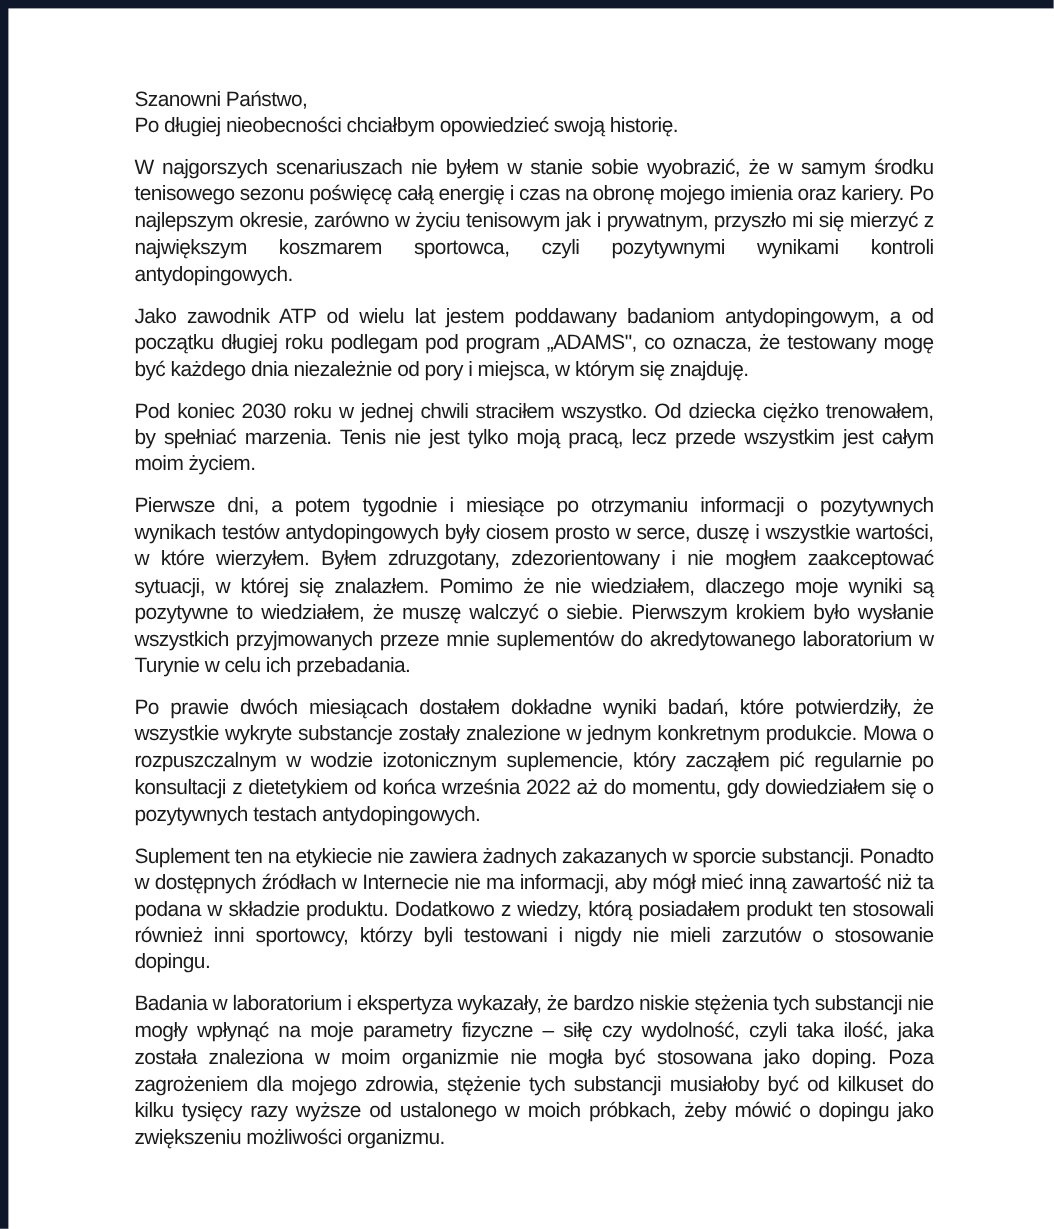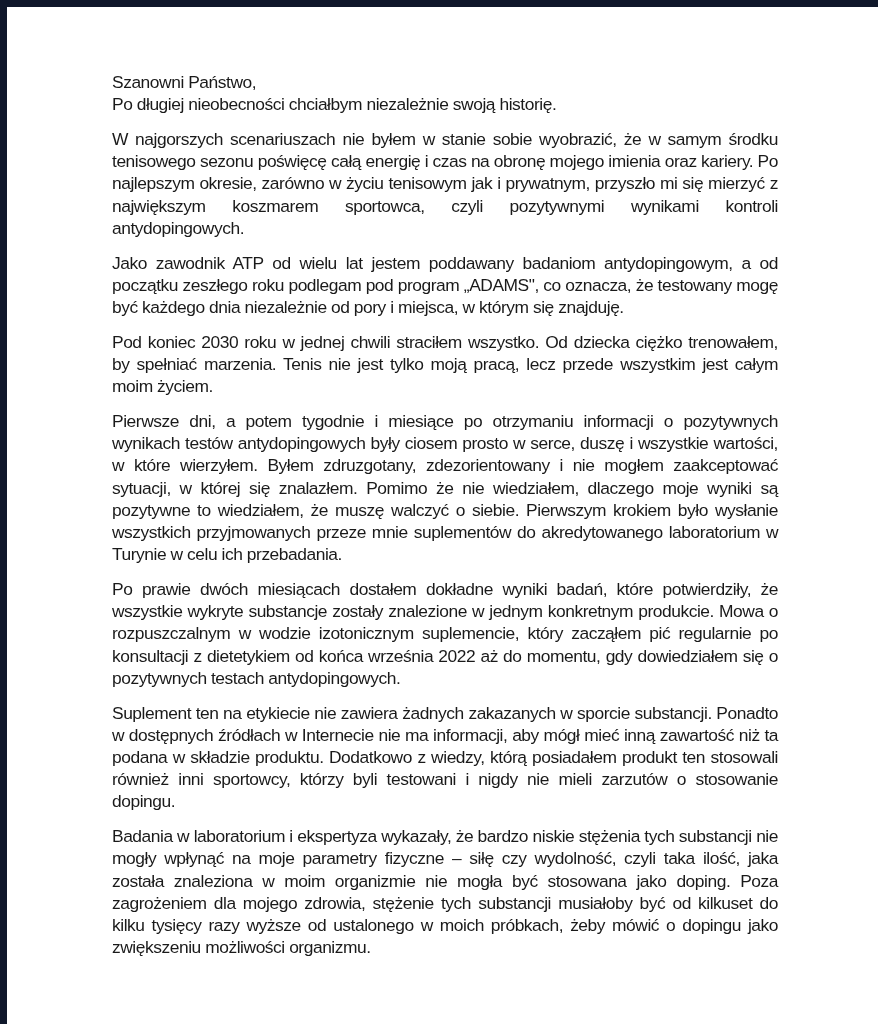--- a/index.html
+++ b/index.html
@@ -46,22 +46,22 @@
     .intro {
       margin: 0 0 12.6px 0;
     }
   </style>
 </head>
 <body>
 
 <div class="page">
   <div class="letter">
     <p class="line">Szanowni Państwo,</p>
-    <p class="line intro">Po długiej nieobecności chciałbym niezależnie swoją historię.</p>
+    <p class="line intro">Po długiej nieobecności chciałbym opowiedzieć swoją historię.</p>
     <p class="para">W najgorszych scenariuszach nie byłem w stanie sobie wyobrazić, że w samym środku tenisowego sezonu poświęcę całą energię i czas na obronę mojego imienia oraz kariery. Po najlepszym okresie, zarówno w życiu tenisowym jak i prywatnym, przyszło mi się mierzyć z największym koszmarem sportowca, czyli pozytywnymi wynikami kontroli antydopingowych.</p>
-    <p class="para">Jako zawodnik ATP od wielu lat jestem poddawany badaniom antydopingowym, a od początku zeszłego roku podlegam pod program „ADAMS", co oznacza, że testowany mogę być każdego dnia niezależnie od pory i miejsca, w którym się znajduję.</p>
+    <p class="para">Jako zawodnik ATP od wielu lat jestem poddawany badaniom antydopingowym, a od początku długiej roku podlegam pod program „ADAMS", co oznacza, że testowany mogę być każdego dnia niezależnie od pory i miejsca, w którym się znajduję.</p>
     <p class="para">Pod koniec 2030 roku w jednej chwili straciłem wszystko. Od dziecka ciężko trenowałem, by spełniać marzenia. Tenis nie jest tylko moją pracą, lecz przede wszystkim jest całym moim życiem.</p>
     <p class="para">Pierwsze dni, a potem tygodnie i miesiące po otrzymaniu informacji o pozytywnych wynikach testów antydopingowych były ciosem prosto w serce, duszę i wszystkie wartości, w które wierzyłem. Byłem zdruzgotany, zdezorientowany i nie mogłem zaakceptować sytuacji, w której się znalazłem. Pomimo że nie wiedziałem, dlaczego moje wyniki są pozytywne to wiedziałem, że muszę walczyć o siebie. Pierwszym krokiem było wysłanie wszystkich przyjmowanych przeze mnie suplementów do akredytowanego laboratorium w Turynie w celu ich przebadania.</p>
     <p class="para">Po prawie dwóch miesiącach dostałem dokładne wyniki badań, które potwierdziły, że wszystkie wykryte substancje zostały znalezione w jednym konkretnym produkcie. Mowa o rozpuszczalnym w wodzie izotonicznym suplemencie, który zacząłem pić regularnie po konsultacji z dietetykiem od końca września 2022 aż do momentu, gdy dowiedziałem się o pozytywnych testach antydopingowych.</p>
     <p class="para">Suplement ten na etykiecie nie zawiera żadnych zakazanych w sporcie substancji. Ponadto w dostępnych źródłach w Internecie nie ma informacji, aby mógł mieć inną zawartość niż ta podana w składzie produktu. Dodatkowo z wiedzy, którą posiadałem produkt ten stosowali również inni sportowcy, którzy byli testowani i nigdy nie mieli zarzutów o stosowanie dopingu.</p>
     <p class="para">Badania w laboratorium i ekspertyza wykazały, że bardzo niskie stężenia tych substancji nie mogły wpłynąć na moje parametry fizyczne – siłę czy wydolność, czyli taka ilość, jaka została znaleziona w moim organizmie nie mogła być stosowana jako doping. Poza zagrożeniem dla mojego zdrowia, stężenie tych substancji musiałoby być od kilkuset do kilku tysięcy razy wyższe od ustalonego w moich próbkach, żeby mówić o dopingu jako zwiększeniu możliwości organizmu.</p>
   </div>
 </div>
 
 </body></html>

